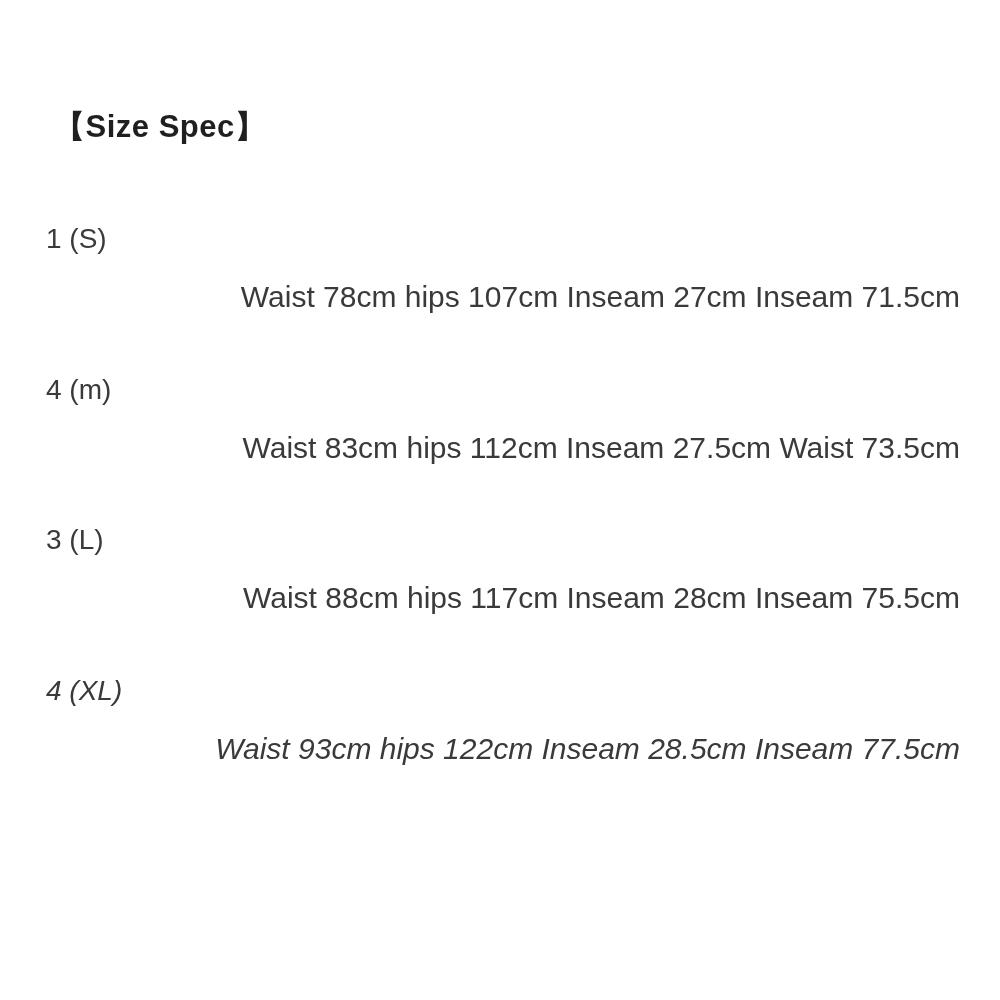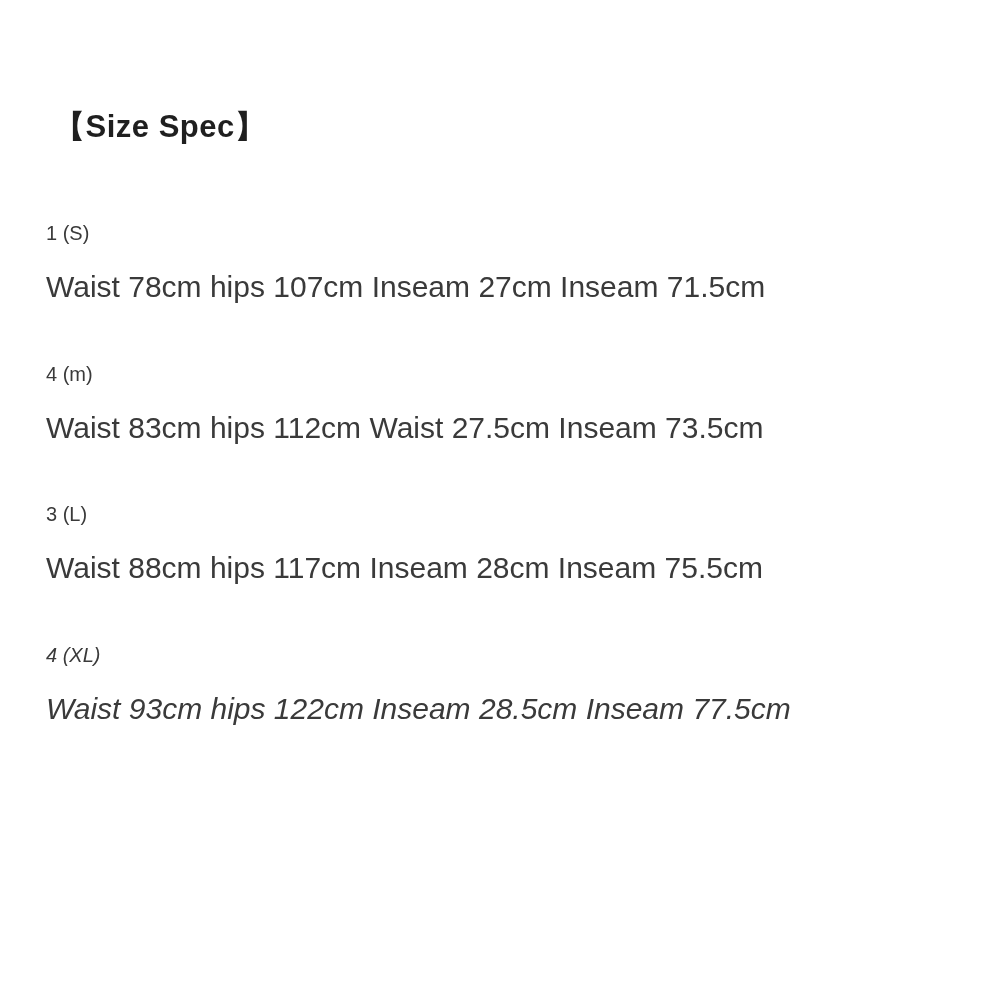--- a/index.html
+++ b/index.html
@@ -29,47 +29,48 @@
     line-height: 1.2;
   }
   .size-block {
     margin-bottom: 56px;
   }
   .size-block:last-child {
     margin-bottom: 0;
     font-style: italic;
   }
   .size-label {
-    font-size: 20px;
+    font-size: 28px;
     line-height: 1.25;
     color: #3a3a3a;
     margin-bottom: 22px;
   }
   .size-measure {
     font-size: 30px;
     line-height: 1.25;
     color: #3a3a3a;
     white-space: nowrap;
+    text-align: right;
   }
 </style>
 </head>
 <body>
 
 <div class="page">
 
   <div class="spec-title">【Size Spec】</div>
 
   <div class="size-block">
     <div class="size-label">1 (S)</div>
     <div class="size-measure">Waist 78cm hips 107cm Inseam 27cm Inseam 71.5cm</div>
   </div>
 
   <div class="size-block">
     <div class="size-label">4 (m)</div>
-    <div class="size-measure">Waist 83cm hips 112cm Waist 27.5cm Inseam 73.5cm</div>
+    <div class="size-measure">Waist 83cm hips 112cm Inseam 27.5cm Waist 73.5cm</div>
   </div>
 
   <div class="size-block">
     <div class="size-label">3 (L)</div>
     <div class="size-measure">Waist 88cm hips 117cm Inseam 28cm Inseam 75.5cm</div>
   </div>
 
   <div class="size-block">
     <div class="size-label">4 (XL)</div>
     <div class="size-measure">Waist 93cm hips 122cm Inseam 28.5cm Inseam 77.5cm</div>

